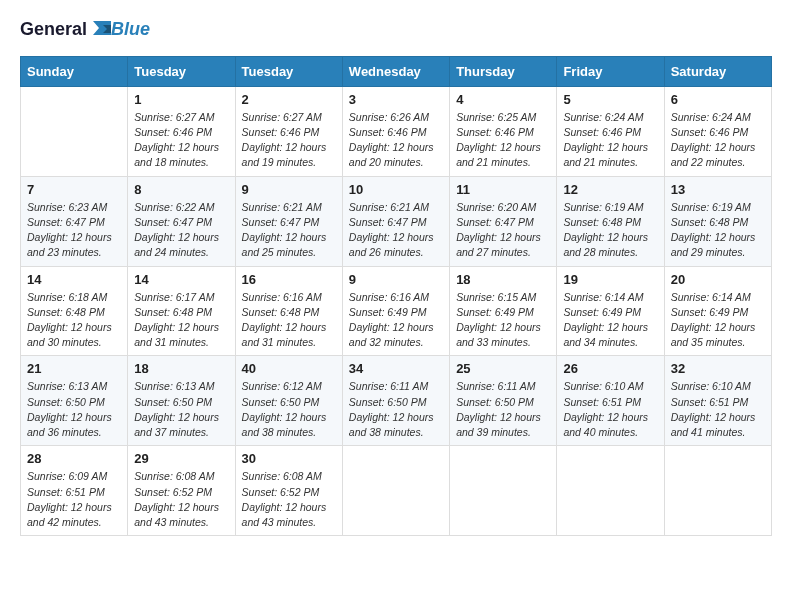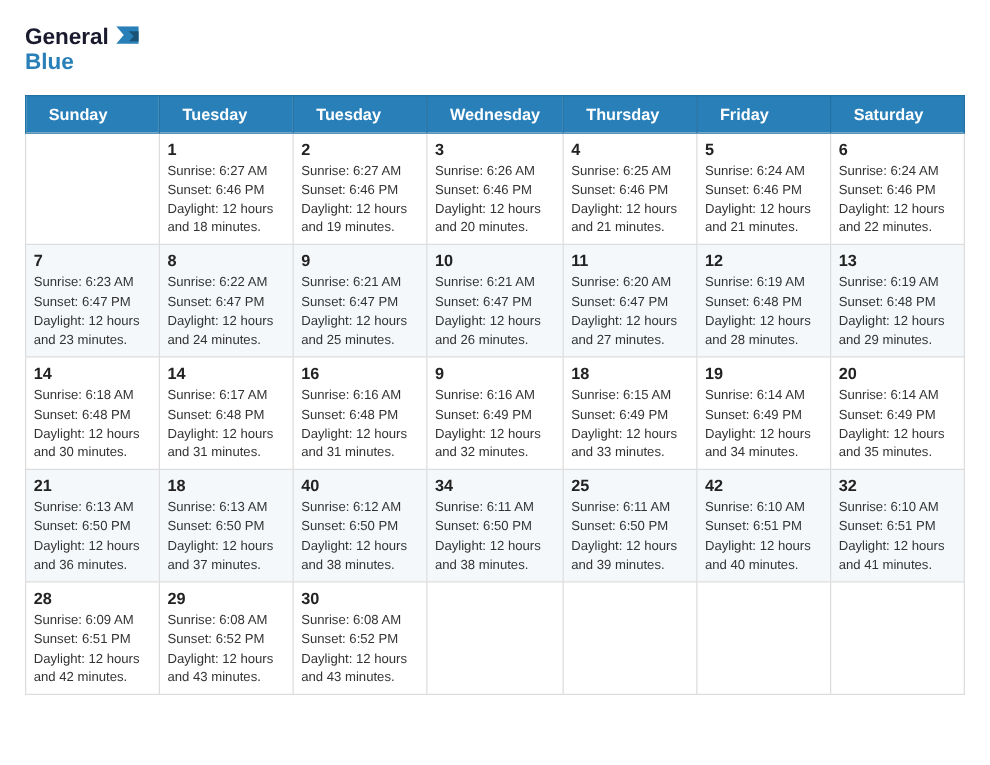--- a/index.html
+++ b/index.html
@@ -34,21 +34,21 @@
       color: #555;
     }
     .calendar {
       width: 100%;
       border-collapse: collapse;
       border: 1px solid #ccc;
     }
     .calendar thead tr th {
       background-color: #2980b9;
       color: #fff;
-      padding: 7px 18px;
+      padding: 7px 6px;
       font-size: 13px;
       font-weight: bold;
       text-align: left;
       border: 1px solid #2471a3;
     }
     .calendar tbody tr td {
       border: 1px solid #ddd;
       padding: 5px 6px;
       vertical-align: top;
       font-size: 11px;
@@ -63,39 +63,40 @@
     .day-number {
       font-weight: bold;
       font-size: 13px;
       margin-bottom: 3px;
       display: block;
     }
     .day-info {
       font-size: 10.5px;
       line-height: 1.45;
       color: #333;
+      font-style: italic;
     }
     .empty-cell {
       background: #fff !important;
     }
   </style>
 </head>
 <body>
 
 <div class="header">
   <div class="logo">
-  <div style="display:flex;flex-direction:column;align-items:flex-start;line-height:1.1;">
+  <div style="display:flex;flex-direction:row;align-items:flex-start;line-height:1.1;">
     <div style="font-size:18px;font-weight:bold;color:#1a1a2e;display:flex;align-items:center;gap:2px;">
       <span style="color:#1a1a2e;">General</span>
       <svg width="22" height="18" viewBox="0 0 22 18">
         <polygon points="4,0 22,0 22,14 4,14 10,7" fill="#2980b9"></polygon>
         <polygon points="14,4 22,4 22,12 14,12 18,8" fill="#1a5276"></polygon>
       </svg>
     </div>
-    <span style="font-size:18px;font-weight:bold;color:#2980b9;">Blue</span>
+    <span style="font-size:18px;font-weight:bold;color:#2980b9;font-style:italic;">Blue</span>
   </div>
 </div>
   <div class="title-section">
     <div class="main-title"></div>
     <div class="subtitle"></div>
   </div>
 </div>
 
 <table class="calendar">
   <thead>
@@ -212,21 +213,21 @@
         </td>
         <td>
           <span class="day-number">34</span>
           <div class="day-info">Sunrise: 6:11 AM<br>Sunset: 6:50 PM<br>Daylight: 12 hours<br>and 38 minutes.</div>
         </td>
         <td>
           <span class="day-number">25</span>
           <div class="day-info">Sunrise: 6:11 AM<br>Sunset: 6:50 PM<br>Daylight: 12 hours<br>and 39 minutes.</div>
         </td>
         <td>
-          <span class="day-number">42</span>
+          <span class="day-number">26</span>
           <div class="day-info">Sunrise: 6:10 AM<br>Sunset: 6:51 PM<br>Daylight: 12 hours<br>and 40 minutes.</div>
         </td>
         <td>
           <span class="day-number">32</span>
           <div class="day-info">Sunrise: 6:10 AM<br>Sunset: 6:51 PM<br>Daylight: 12 hours<br>and 41 minutes.</div>
         </td>
       </tr>
       <tr>
         <td>
           <span class="day-number">28</span>

